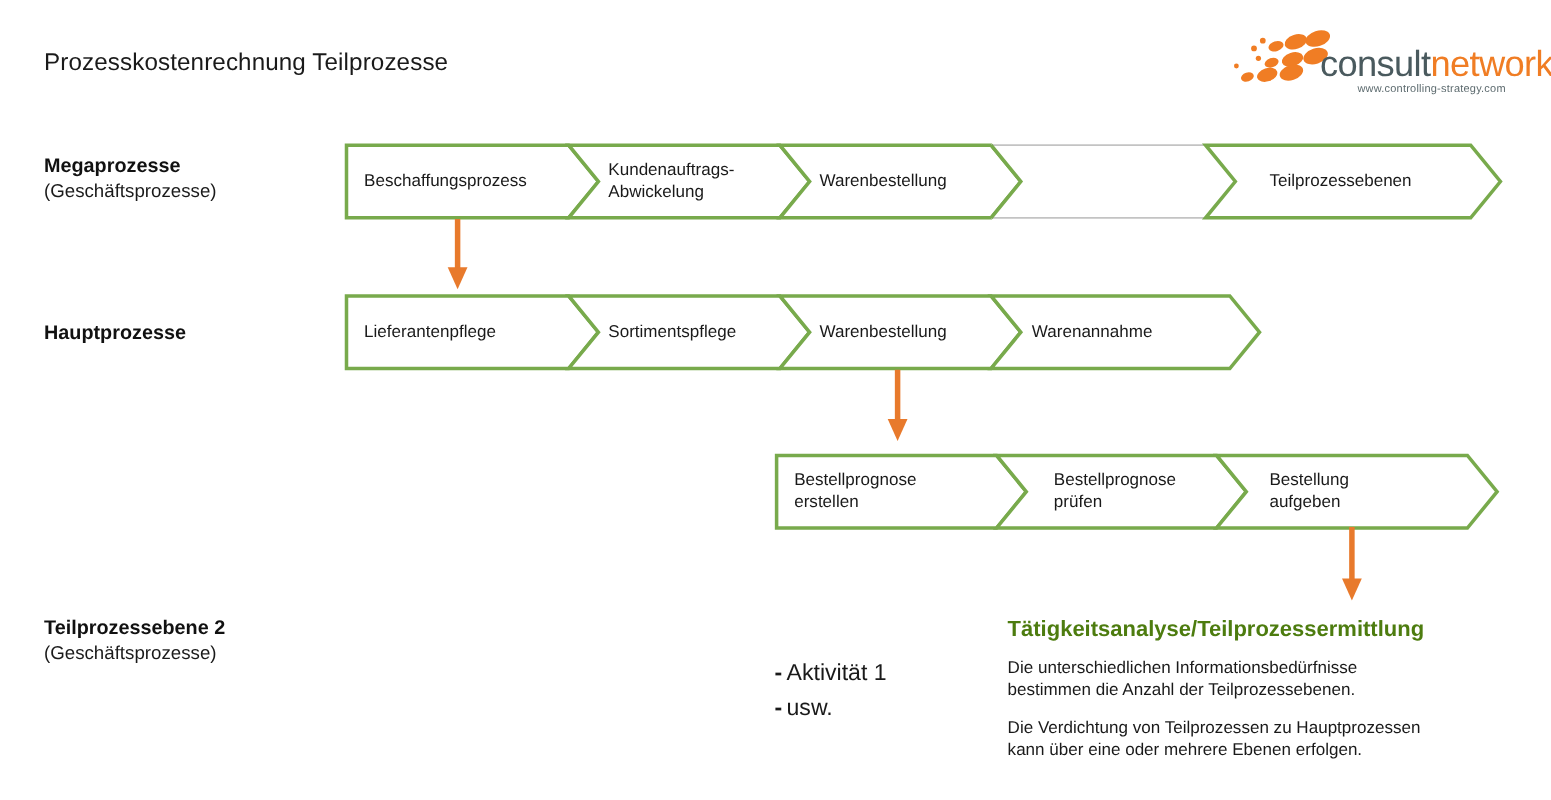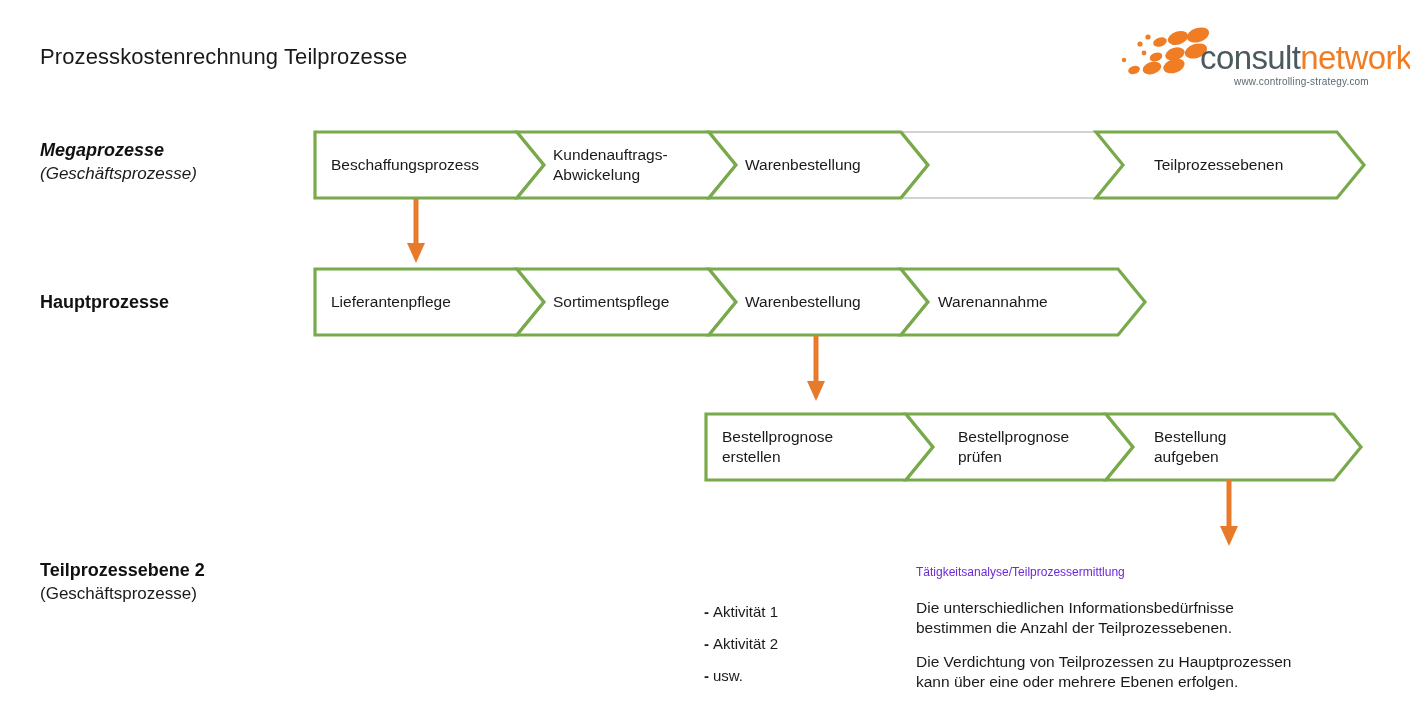--- a/index.html
+++ b/index.html
@@ -84,21 +84,21 @@
     display: block;
     line-height: 24px;
   }
   .row-label .lbl-sub {
     font-size: 17px;
     font-weight: 400;
     color: #1a1a1a;
     display: block;
     line-height: 24px;
   }
-  #label-mega { top: 138px; font-style: italic; }
+  #label-mega { top: 138px; }
   #label-haupt { top: 290px; }
   #label-tp1 { top: 422px; }
   #label-tp2 { top: 558px; }
 
   
   .chev-row {
     position: absolute;
   }
   .chev-row svg { display: block; overflow: visible; }
   .chev-text {
@@ -114,40 +114,40 @@
   .arrow svg { display: block; }
 
   
   #activity-list {
     position: absolute;
     left: 704px;
     top: 596px;
     width: 190px;
   }
   #activity-list .act-item {
-    font-size: 15px;
+    font-size: 21px;
     line-height: 32px;
     color: #1a1a1a;
     white-space: nowrap;
   }
   #activity-list .act-dash {
     font-weight: bold;
     margin-right: 4px;
   }
 
   #analysis-block {
     position: absolute;
     left: 916px;
     top: 560px;
     width: 470px;
   }
   #analysis-block .an-title {
-    font-size: 12px;
-    font-weight: normal;
-    color: #6d28d9;
+    font-size: 20px;
+    font-weight: bold;
+    color: #4d7c0f;
     line-height: 24px;
     white-space: nowrap;
   }
   #analysis-block .an-para {
     font-size: 15.5px;
     line-height: 20px;
     color: #1a1a1a;
     margin-top: 14px;
     white-space: pre-line;
   }
@@ -263,21 +263,20 @@
 
   <div class="arrow" style="left:1218px; top:479px;">
     <svg width="22" height="68" viewBox="0 0 22 68">
       <path d="M11,0 V50" stroke="#e87a2c" stroke-width="5" fill="none"></path>
       <path d="M11,67 L2,47 H20 Z" fill="#e87a2c"></path>
     </svg>
   </div>
 
   <div id="activity-list">
     <div class="act-item"><span class="act-dash">-</span><span>Aktivität 1</span></div>
-    <div class="act-item"><span class="act-dash">-</span><span>Aktivität 2</span></div>
     <div class="act-item"><span class="act-dash">-</span><span>usw.</span></div>
   </div>
 
   <div id="analysis-block">
     <div class="an-title">Tätigkeitsanalyse/Teilprozessermittlung</div>
     <div class="an-para">Die unterschiedlichen Informationsbedürfnisse
 bestimmen die Anzahl der Teilprozessebenen.</div>
     <div class="an-para">Die Verdichtung von Teilprozessen zu Hauptprozessen
 kann über eine oder mehrere Ebenen erfolgen.</div>
   </div>

